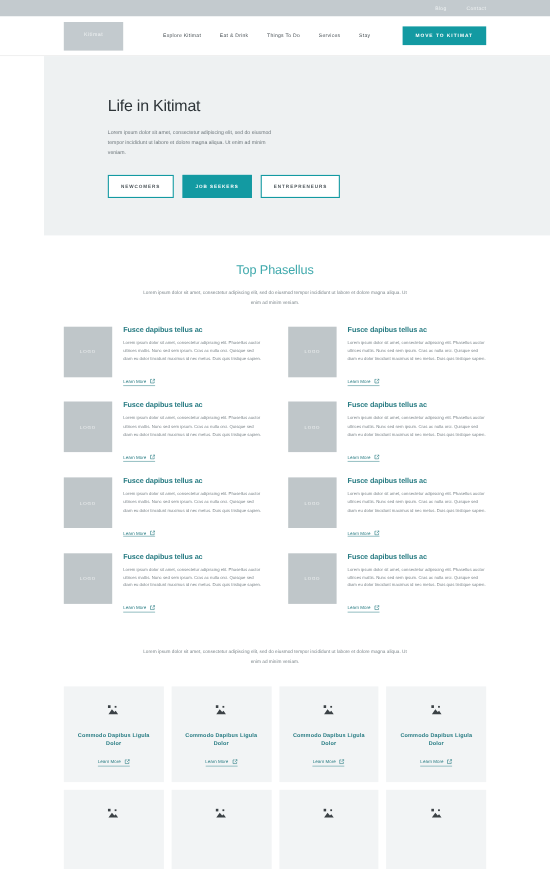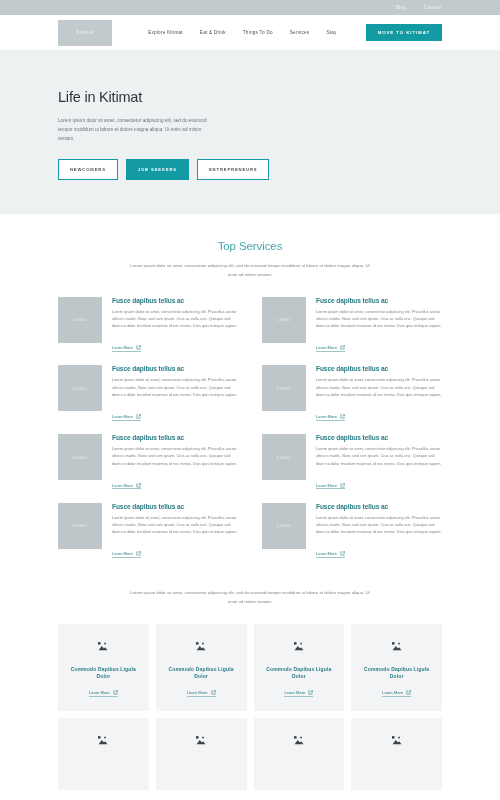--- a/index.html
+++ b/index.html
@@ -68,20 +68,21 @@
     padding: 6px 12px;
     border: none;
     white-space: nowrap;
     cursor: pointer;
   }
 
   
   .hero {
     background: #eef1f2;
     padding: 38px 58px 34px;
+    margin-left: 40px;
   }
   .hero h1 {
     font-size: 14.5px;
     font-weight: normal;
     color: #2d3438;
     letter-spacing: -.2px;
     margin-bottom: 11px;
   }
   .hero p {
     font-size: 4.7px;
@@ -220,21 +221,21 @@
     <h1>Life in Kitimat</h1>
     <p>Lorem ipsum dolor sit amet, consectetur adipiscing elit, sed do eiusmod tempor incididunt ut labore et dolore magna aliqua. Ut enim ad minim veniam.</p>
     <div class="hero-btns">
       <button class="pill">NEWCOMERS</button>
       <button class="pill filled">JOB SEEKERS</button>
       <button class="pill">ENTREPRENEURS</button>
     </div>
   </section>
 
   <section class="section">
-    <h2 class="section-title">Top Services</h2>
+    <h2 class="section-title">Top Phasellus</h2>
     <p class="section-sub">Lorem ipsum dolor sit amet, consectetur adipiscing elit, sed do eiusmod tempor incididunt ut labore et dolore magna aliqua. Ut enim ad minim veniam.</p>
 
     <div class="emp-grid">
 
       <div class="emp-card">
         <div class="emp-logo">
           <span>LOGO</span>
         </div>
         <div class="emp-body">
           <div class="emp-title">Fusce dapibus tellus ac</div>

